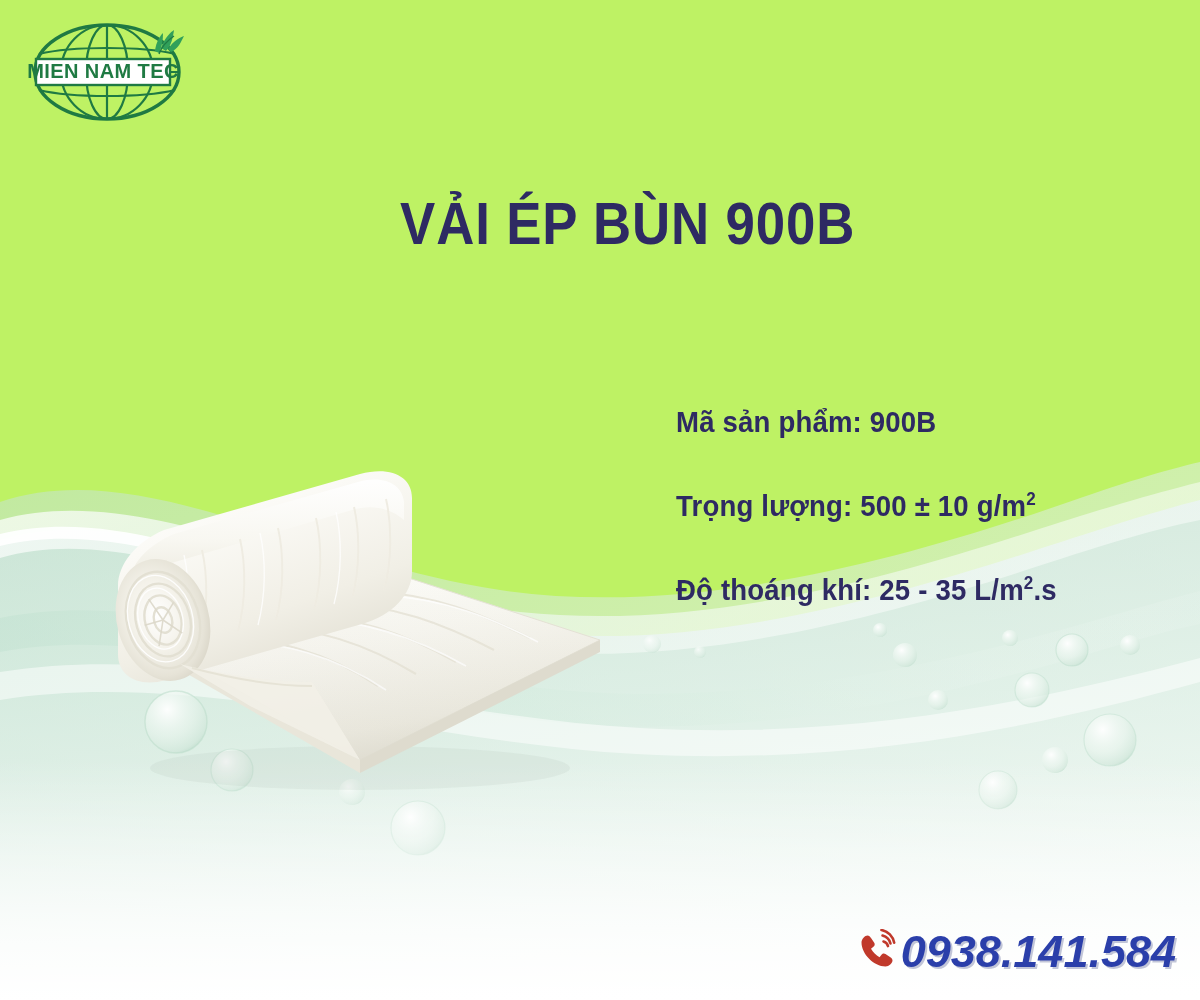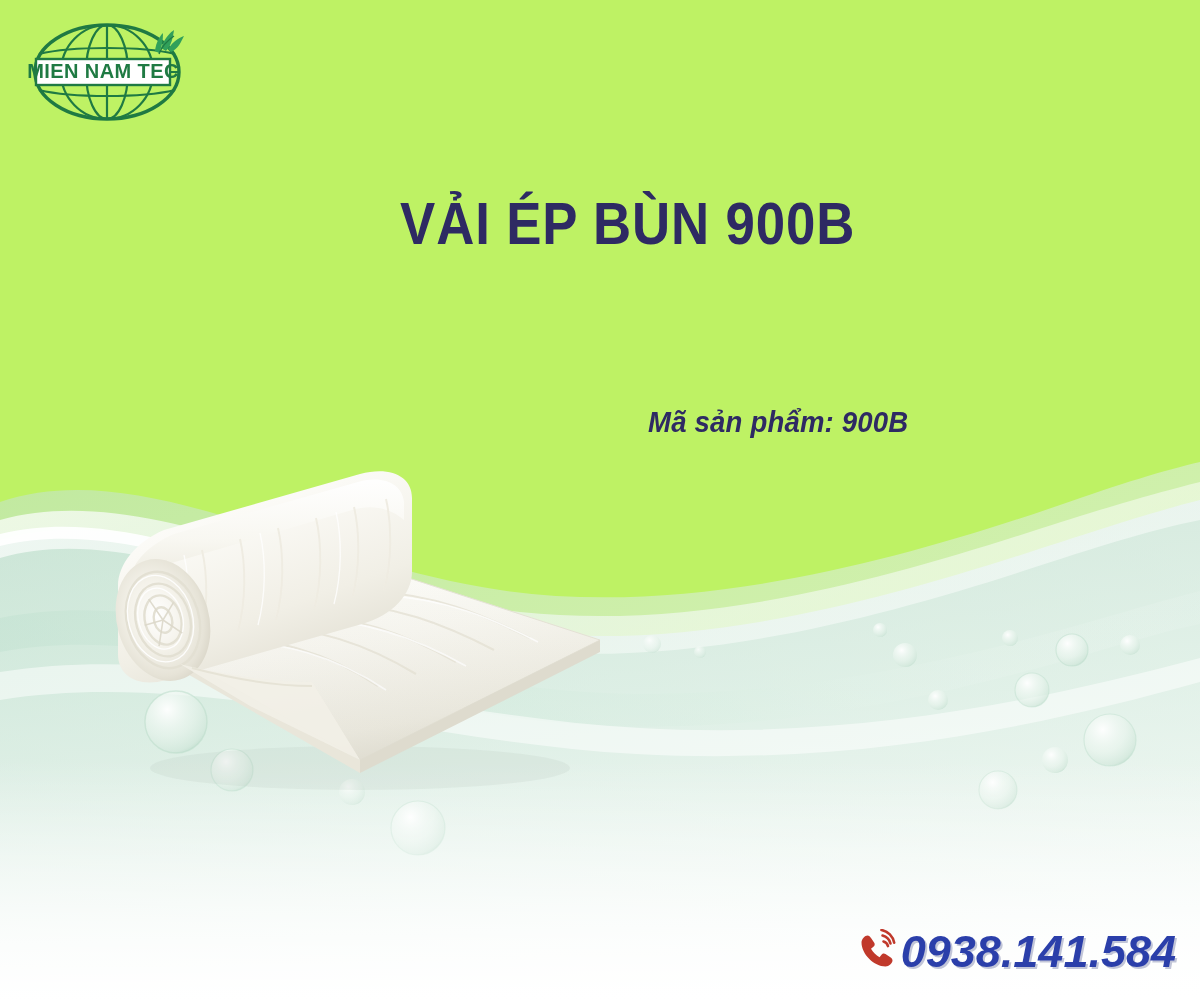--- a/index.html
+++ b/index.html
@@ -62,25 +62,24 @@
     color: #2e2a63;
     transform: scaleX(0.88);
     transform-origin: center center;
     line-height: 1.12;
     white-space: nowrap;
   }
 
   
   #specs {
     position: absolute;
-    left: 648px;
+    left: 676px;
     top: 380px;
     width: 500px;
     z-index: 6;
-    font-style: italic;
   }
   .spec-row {
     height: 84px;
     display: flex;
     align-items: center;
   }
   .spec-text {
     font-family: "Liberation Sans Narrow", "Liberation Sans", sans-serif;
     font-weight: bold;
     font-size: 29px;
@@ -341,22 +340,28 @@
     </g>
   </svg>
 
   <div id="specs">
 
     <div class="spec-row">
       <span class="spec-text">Mã sản phẩm: 900B</span>
     </div>
 
 
-
-
+    <div class="spec-row">
+      <span class="spec-text"><span>Trọng lượng: 500 ± 10 g/m</span><sup>2</sup></span>
+    </div>
+
+
+    <div class="spec-row">
+      <span class="spec-text"><span>Độ thoáng khí: 25 - 35 L/m</span><sup>2</sup><span>.s</span></span>
+    </div>
 
   </div>
 
   <div id="contact">
     <svg id="phone-icon" viewBox="0 0 46 46">
       <path d="M12.5,6.5 C10,6.5 6.5,10 6.5,13.5 C6.5,25 19,37.5 30.5,37.5 C34,37.5 37.5,34 37.5,31.5 C37.5,30 36.5,29 35,28 L30.5,25 C29,24 27.5,24.5 26.5,25.8 L24.5,28.3 C21,26.3 18,23.3 16,19.8 L18.4,17.8 C19.7,16.8 20.2,15.3 19.2,13.8 L16.2,9.3 C15.2,7.6 14,6.5 12.5,6.5 Z" fill="#c0392b"></path>
       <g fill="none" stroke="#c0392b" stroke-width="2.6" stroke-linecap="round">
         <path d="M27.5,6.5 C31.5,7.5 34.5,10.5 35.5,14.5"></path>
         <path d="M28.5,12.5 C30.8,13.2 32.4,14.8 33,17.1"></path>
         <path d="M26.5,1 C33,2.2 38,7.2 39.2,13.7"></path>

